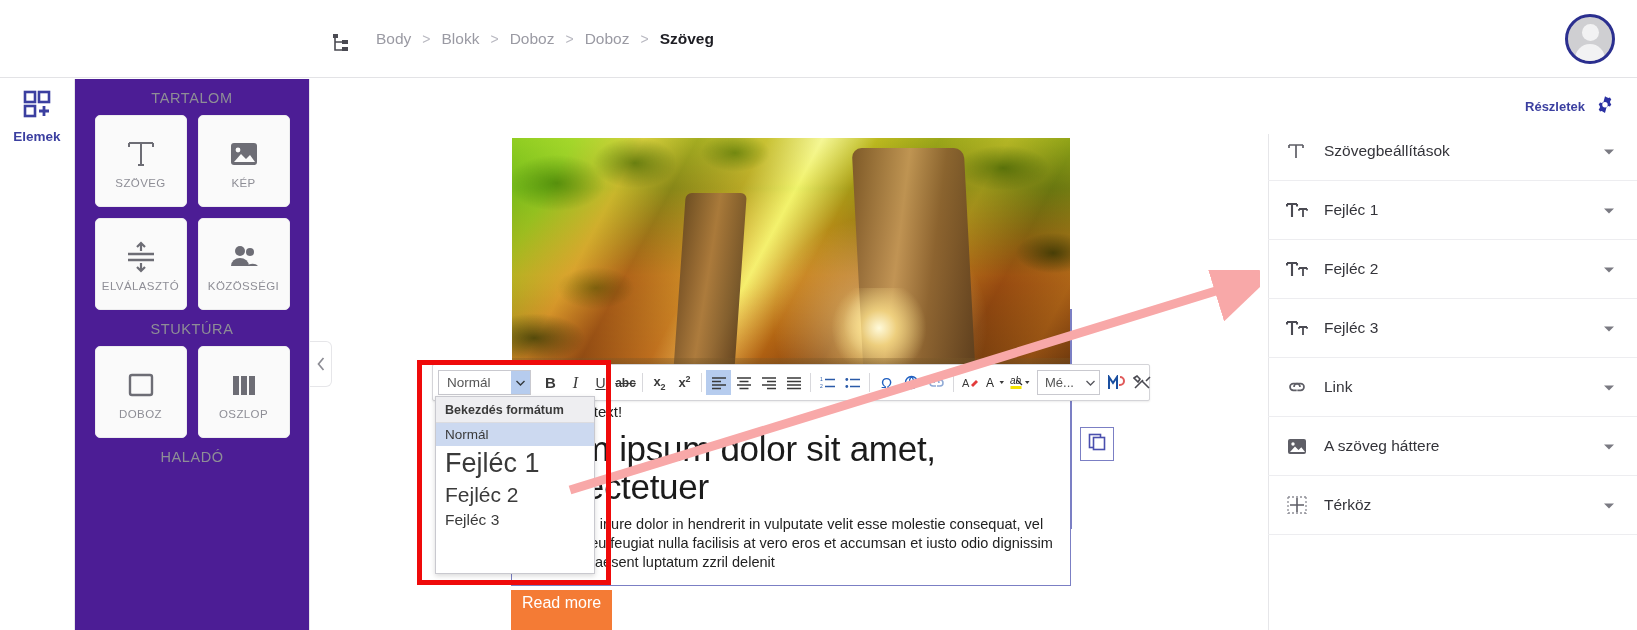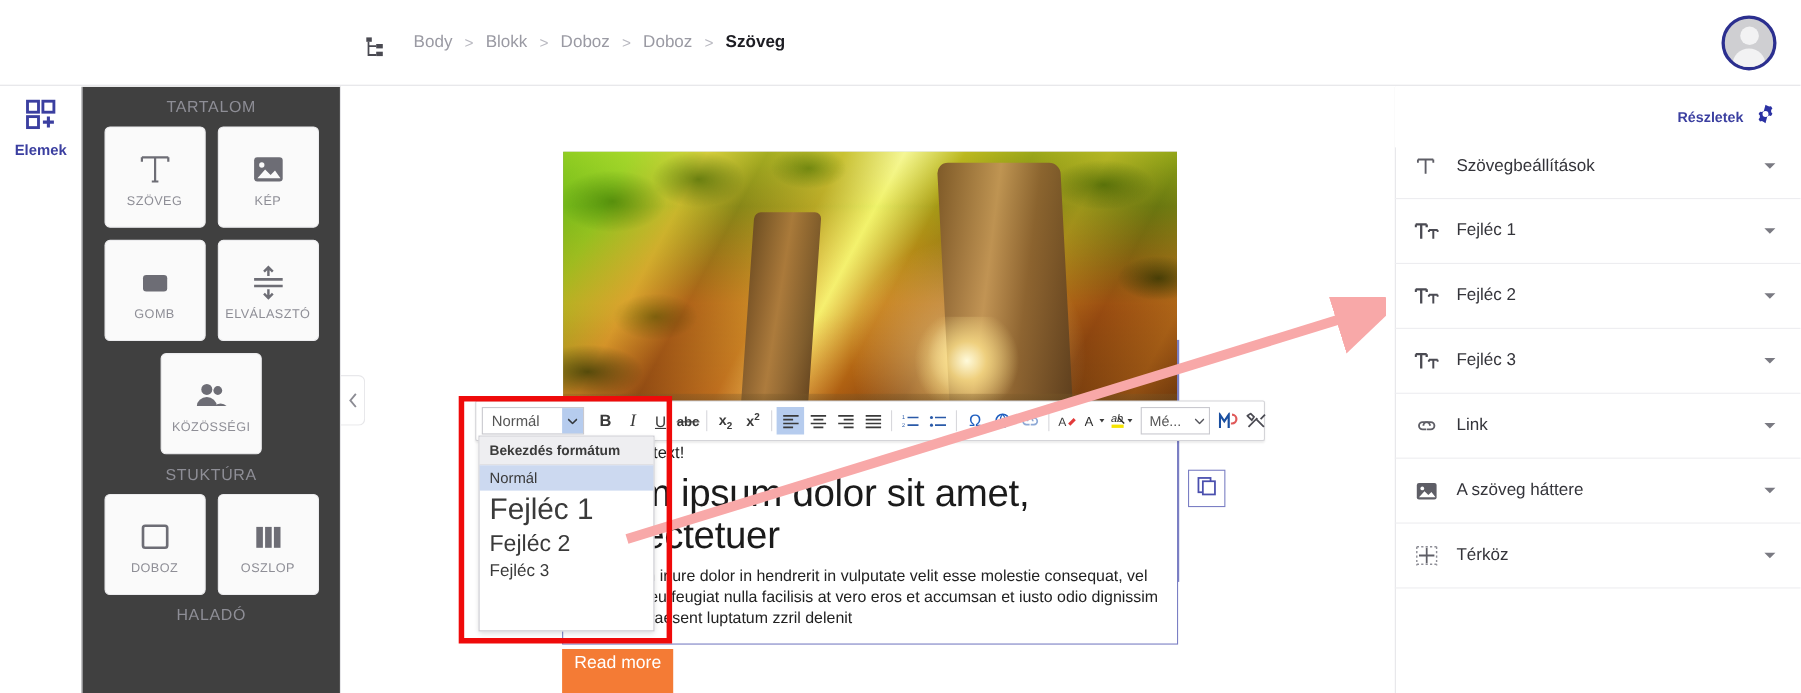--- a/index.html
+++ b/index.html
@@ -44,21 +44,21 @@
   }
   .rail-tab {
     padding-top: 10px; text-align: center; cursor: pointer;
   }
   .rail-tab .gl { display: block; margin: 0 auto 4px; }
   .rail-tab .lbl { font-size: 13.5px; color: #3b3fa0; font-weight: bold; }
 
   
   .elements-panel {
     position: absolute; left: 74px; top: 79px; width: 236px; height: 551px;
-    background: #404040; border-left: 1px solid #e6e6e9; border-right: 1px solid #e6e6e9;
+    background: #4c1d95; border-left: 1px solid #e6e6e9; border-right: 1px solid #e6e6e9;
     overflow: hidden;
   }
   .grp-title {
     text-align: center; color: #8e8e96; font-size: 14.5px; letter-spacing: .6px;
     margin-top: 11px; margin-bottom: 9px;
   }
   .grid {
     display: flex; flex-wrap: wrap; justify-content: center; gap: 11px;
   }
   .tile {
@@ -292,28 +292,20 @@
             <rect x="4" y="6" width="26" height="22" rx="3" fill="#6d6d75"></rect>
             <circle cx="11" cy="13" r="2.4" fill="#fafafa"></circle>
             <path d="M7 25 l7-8 5 5 4-4 5 7 z" fill="#fafafa"></path>
           </svg>
         </span>
         <span class="tl">KÉP</span>
       </div>
       <div class="tile">
         <span class="ic">
           <svg width="34" height="34" viewBox="0 0 34 34">
-              <rect x="6" y="10" width="22" height="15" rx="3" fill="#6d6d75"></rect>
-            </svg>
-        </span>
-        <span class="tl">GOMB</span>
-      </div>
-      <div class="tile">
-        <span class="ic">
-          <svg width="34" height="34" viewBox="0 0 34 34">
             <path d="M4 14 H30 M4 20 H30" stroke="#6d6d75" stroke-width="2.4"></path>
             <path d="M17 3 V11 M13 7 l4-4 4 4" stroke="#6d6d75" stroke-width="2.2" fill="none"></path>
             <path d="M17 31 V23 M13 27 l4 4 4-4" stroke="#6d6d75" stroke-width="2.2" fill="none"></path>
           </svg>
         </span>
         <span class="tl">ELVÁLASZTÓ</span>
       </div>
       <div class="tile">
         <span class="ic">
           <svg width="34" height="34" viewBox="0 0 34 34">

